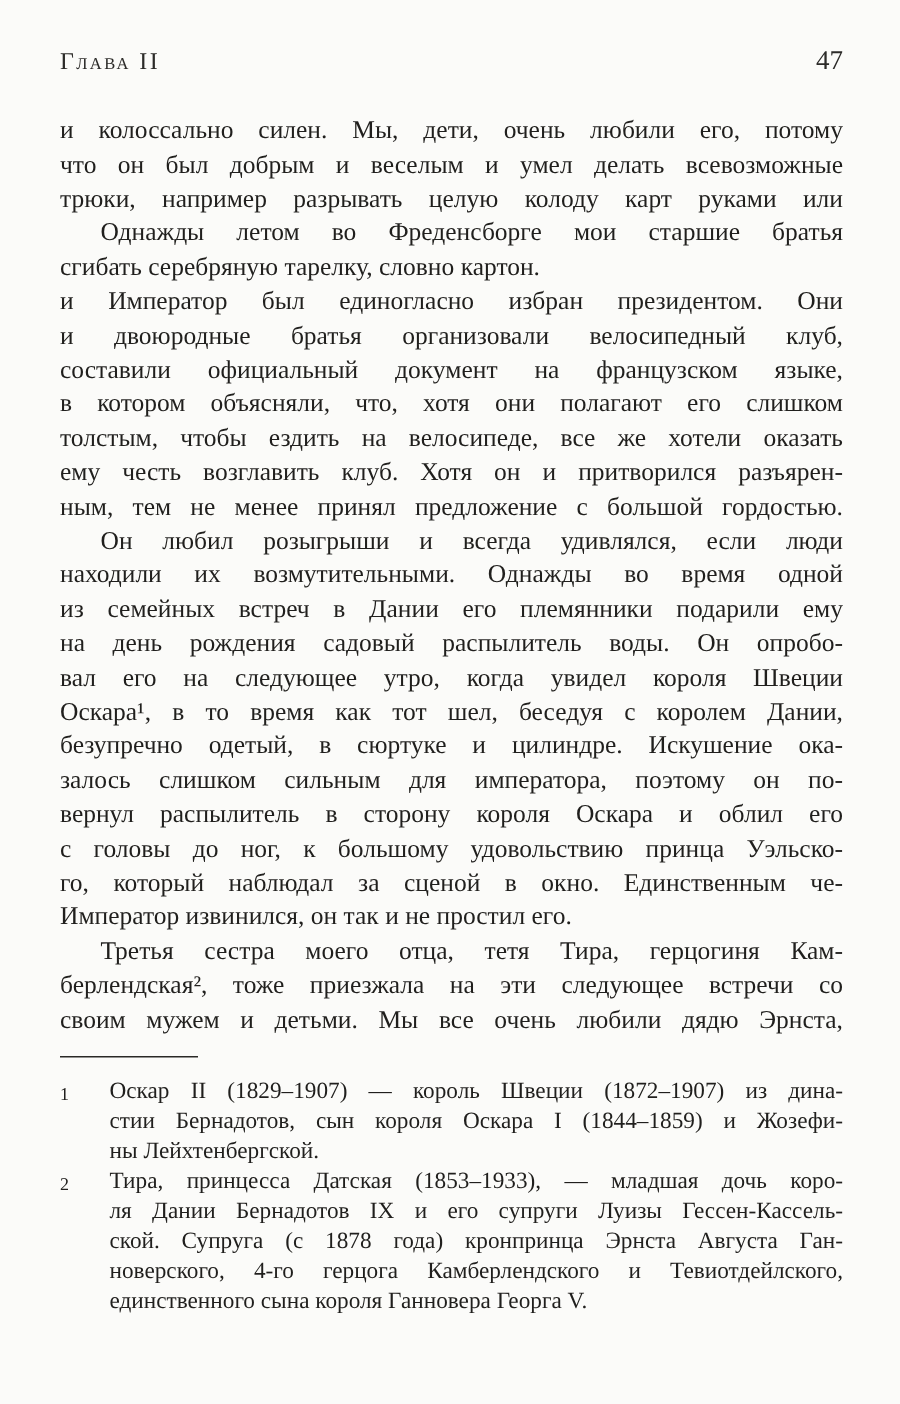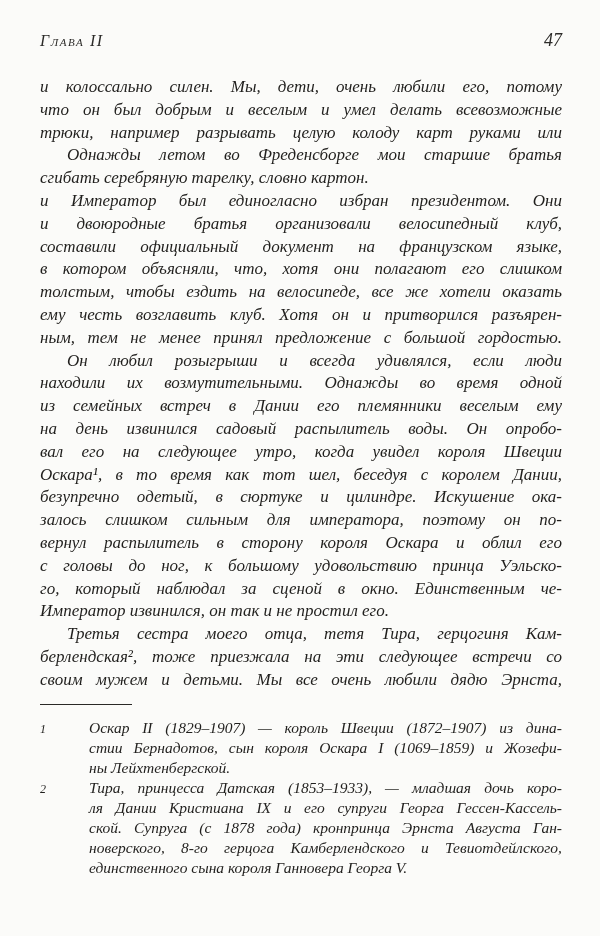--- a/index.html
+++ b/index.html
@@ -11,21 +11,20 @@
   html,body{width:600px;height:936px;overflow:hidden;}
   body{
     background:var(--bg);
     color:var(--ink);
     font-family:"Liberation Serif","DejaVu Serif",serif;
   }
   .page{
     position:relative;
     width:600px;height:936px;
     padding:30px 38px 0 40px;
-    font-style:italic;
   }
   .running-header{
     display:flex;
     justify-content:space-between;
     align-items:baseline;
     height:18px;
   }
   .chapter{
     font-variant:small-caps;
     letter-spacing:1.6px;
@@ -65,21 +64,21 @@
     display:flex;
     align-items:flex-start;
   }
   .fn-marker{
     width:33px;
     flex:0 0 33px;
     font-size:12px;
     line-height:20px;
     padding-top:1px;
   }
-  .fn-text{ flex:1 1 auto;margin-left:16px; }
+  .fn-text{ flex:1 1 auto; }
   .fn-text .line{
     line-height:20px;
     height:20px;
     text-align:justify;
     text-align-last:justify;
   }
   .fn-text .line.last{ text-align-last:left; }
 </style>
 </head>
 <body>
@@ -98,50 +97,50 @@
       <div class="line last">сгибать серебряную тарелку, словно картон.</div>
       <div class="line">и Император был единогласно избран президентом. Они</div>
       <div class="line">и двоюродные братья организовали велосипедный клуб,</div>
       <div class="line">составили официальный документ на французском языке,</div>
       <div class="line">в котором объясняли, что, хотя они полагают его слишком</div>
       <div class="line">толстым, чтобы ездить на велосипеде, все же хотели оказать</div>
       <div class="line">ему честь возглавить клуб. Хотя он и притворился разъярен-</div>
       <div class="line">ным, тем не менее принял предложение с большой гордостью.</div>
       <div class="line indent">Он любил розыгрыши и всегда удивлялся, если люди</div>
       <div class="line">находили их возмутительными. Однажды во время одной</div>
-      <div class="line">из семейных встреч в Дании его племянники веселым ему</div>
-      <div class="line">на день извинился садовый распылитель воды. Он опробо-</div>
+      <div class="line">из семейных встреч в Дании его племянники подарили ему</div>
+      <div class="line">на день рождения садовый распылитель воды. Он опробо-</div>
       <div class="line">вал его на следующее утро, когда увидел короля Швеции</div>
       <div class="line">Оскара¹, в то время как тот шел, беседуя с королем Дании,</div>
       <div class="line">безупречно одетый, в сюртуке и цилиндре. Искушение ока-</div>
       <div class="line">залось слишком сильным для императора, поэтому он по-</div>
       <div class="line">вернул распылитель в сторону короля Оскара и облил его</div>
       <div class="line">с головы до ног, к большому удовольствию принца Уэльско-</div>
       <div class="line">го, который наблюдал за сценой в окно. Единственным че-</div>
       <div class="line last">Император извинился, он так и не простил его.</div>
       <div class="line indent">Третья сестра моего отца, тетя Тира, герцогиня Кам-</div>
       <div class="line">берлендская², тоже приезжала на эти следующее встречи со</div>
       <div class="line">своим мужем и детьми. Мы все очень любили дядю Эрнста,</div>
     </div>
 
   <div class="footnote-sep"></div>
 
   <div class="footnotes" id="footnotes">
       <div class="footnote">
         <span class="fn-marker">1</span>
         <div class="fn-text">
           <div class="line">Оскар II (1829–1907) — король Швеции (1872–1907) из дина-</div>
-          <div class="line">стии Бернадотов, сын короля Оскара I (1069–1859) и Жозефи-</div>
+          <div class="line">стии Бернадотов, сын короля Оскара I (1844–1859) и Жозефи-</div>
           <div class="line last">ны Лейхтенбергской.</div>
         </div>
       </div>
       <div class="footnote">
         <span class="fn-marker">2</span>
         <div class="fn-text">
           <div class="line">Тира, принцесса Датская (1853–1933), — младшая дочь коро-</div>
-          <div class="line">ля Дании Кристиана IX и его супруги Георга Гессен-Кассель-</div>
+          <div class="line">ля Дании Бернадотов IX и его супруги Луизы Гессен-Кассель-</div>
           <div class="line">ской. Супруга (с 1878 года) кронпринца Эрнста Августа Ган-</div>
-          <div class="line">новерского, 8-го герцога Камберлендского и Тевиотдейлского,</div>
+          <div class="line">новерского, 4-го герцога Камберлендского и Тевиотдейлского,</div>
           <div class="line last">единственного сына короля Ганновера Георга V.</div>
         </div>
       </div>
     </div>
 </div>
 
 </body></html>

